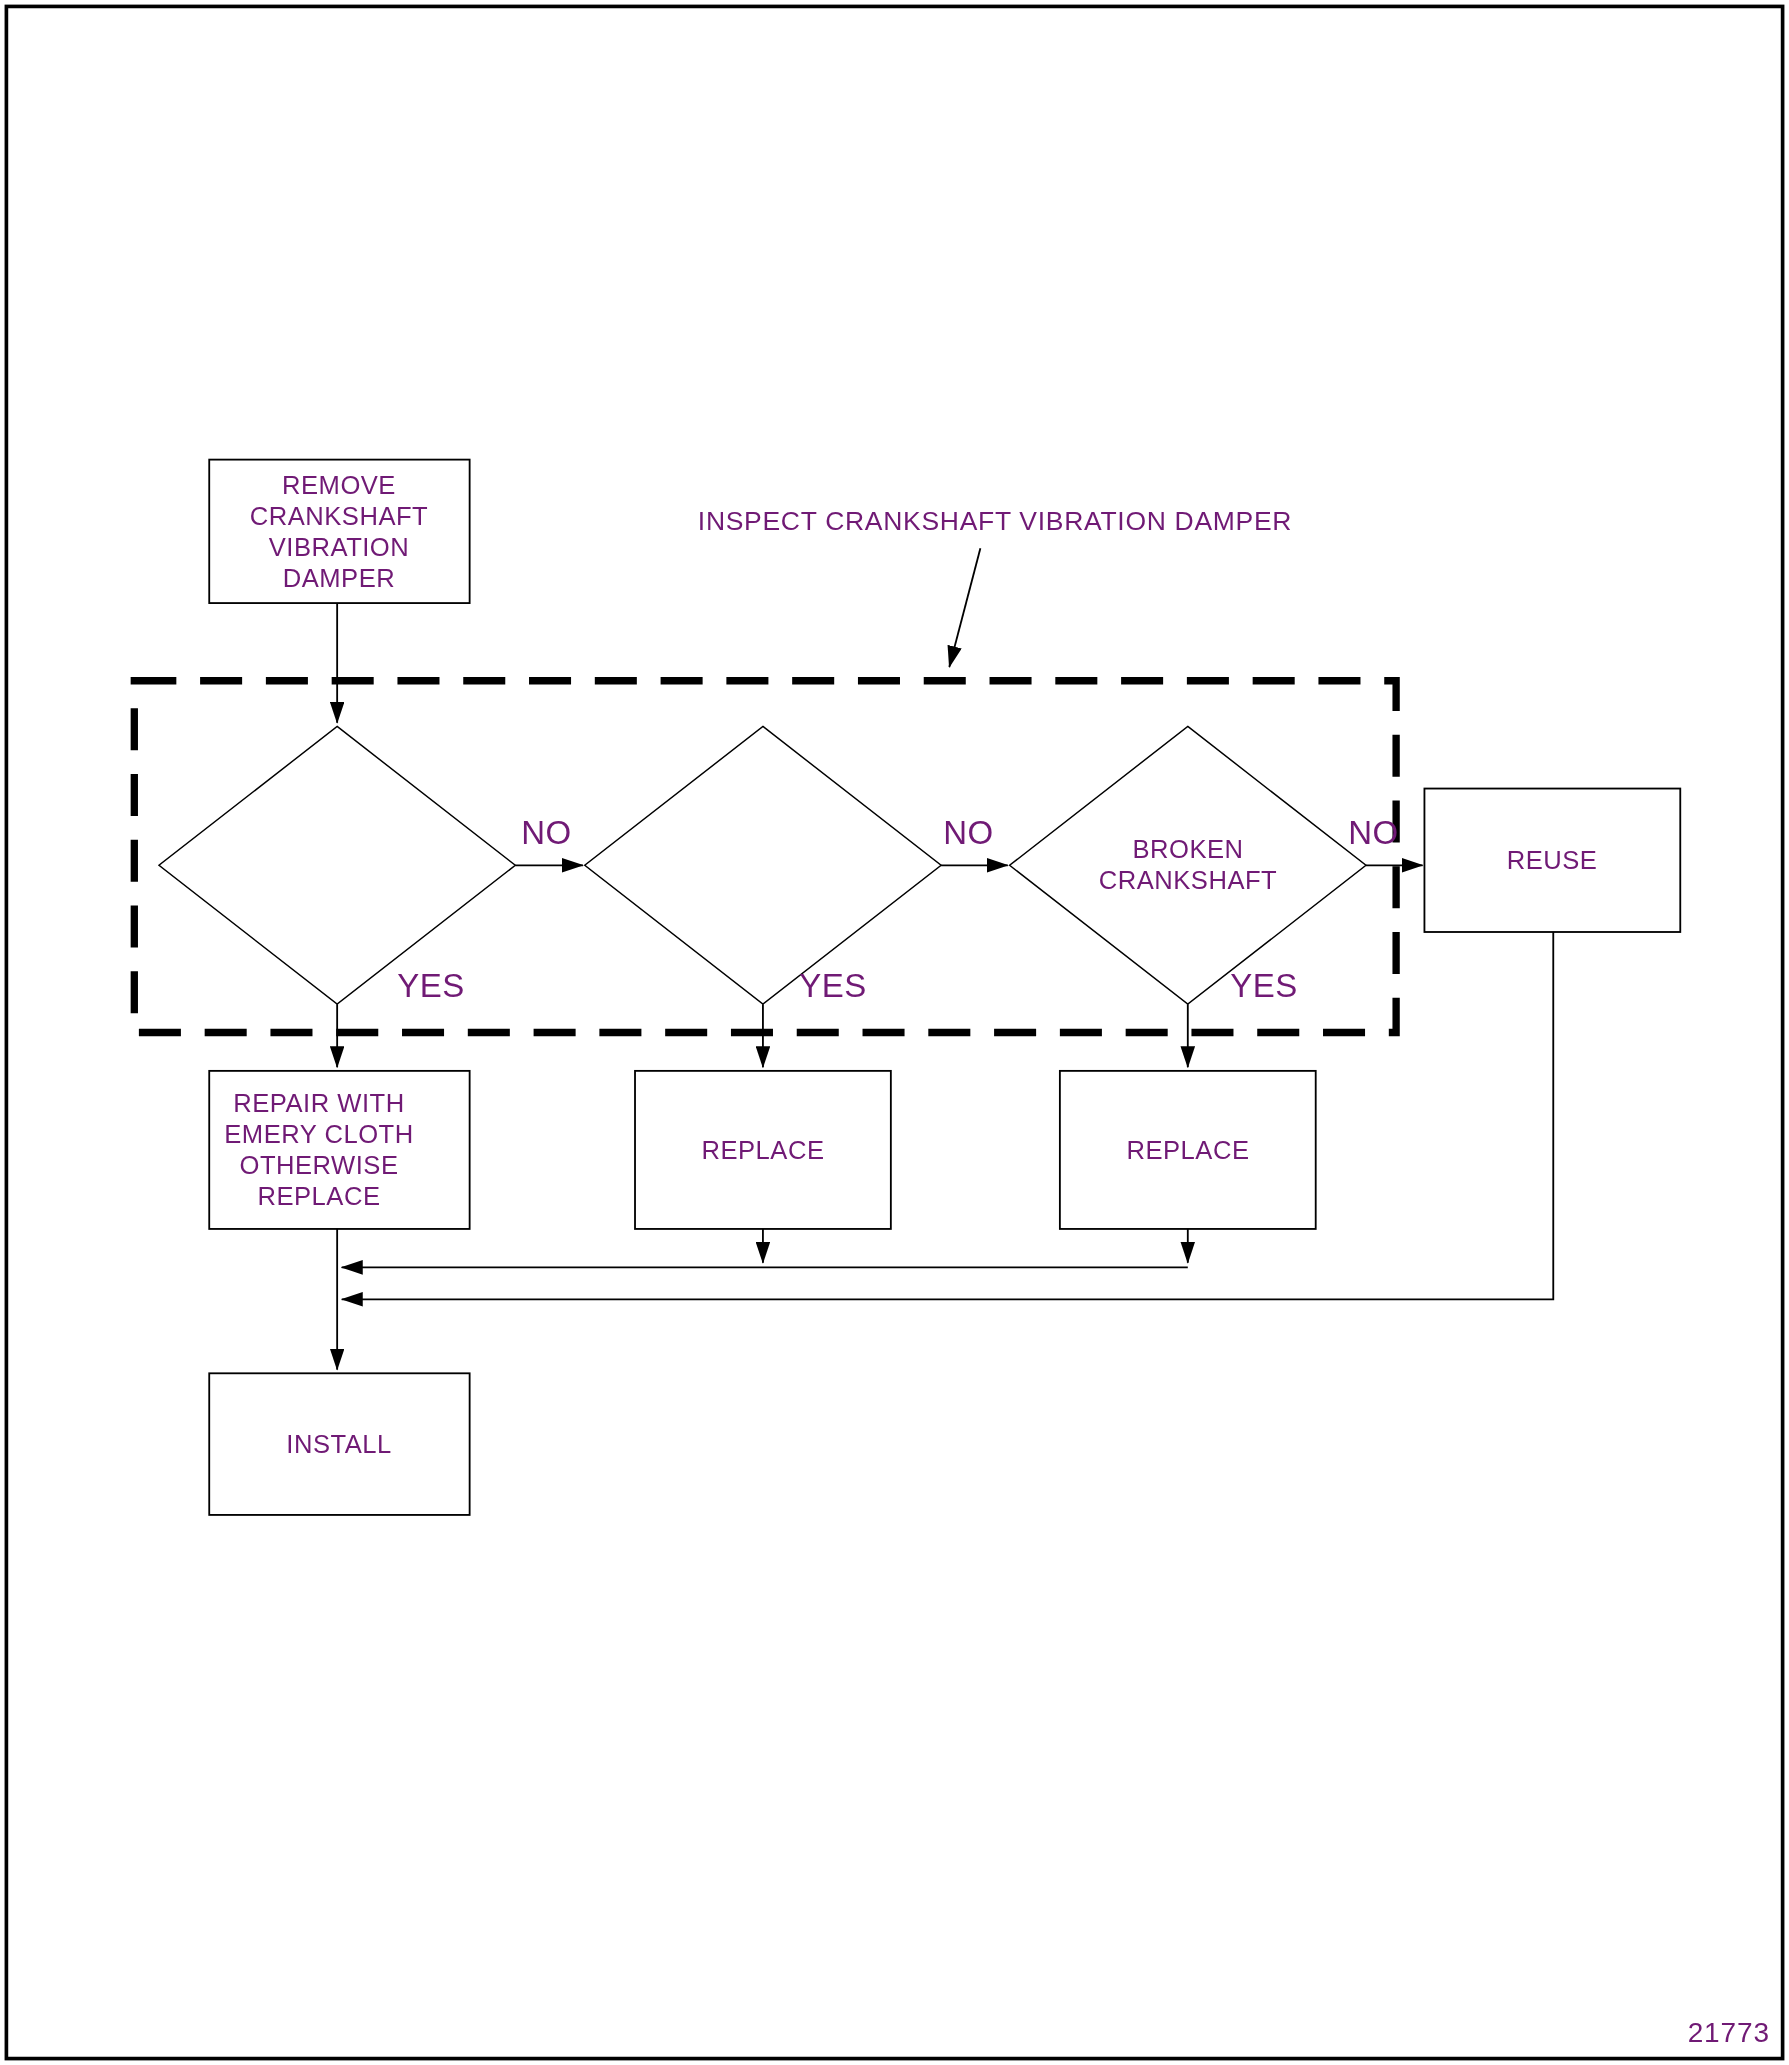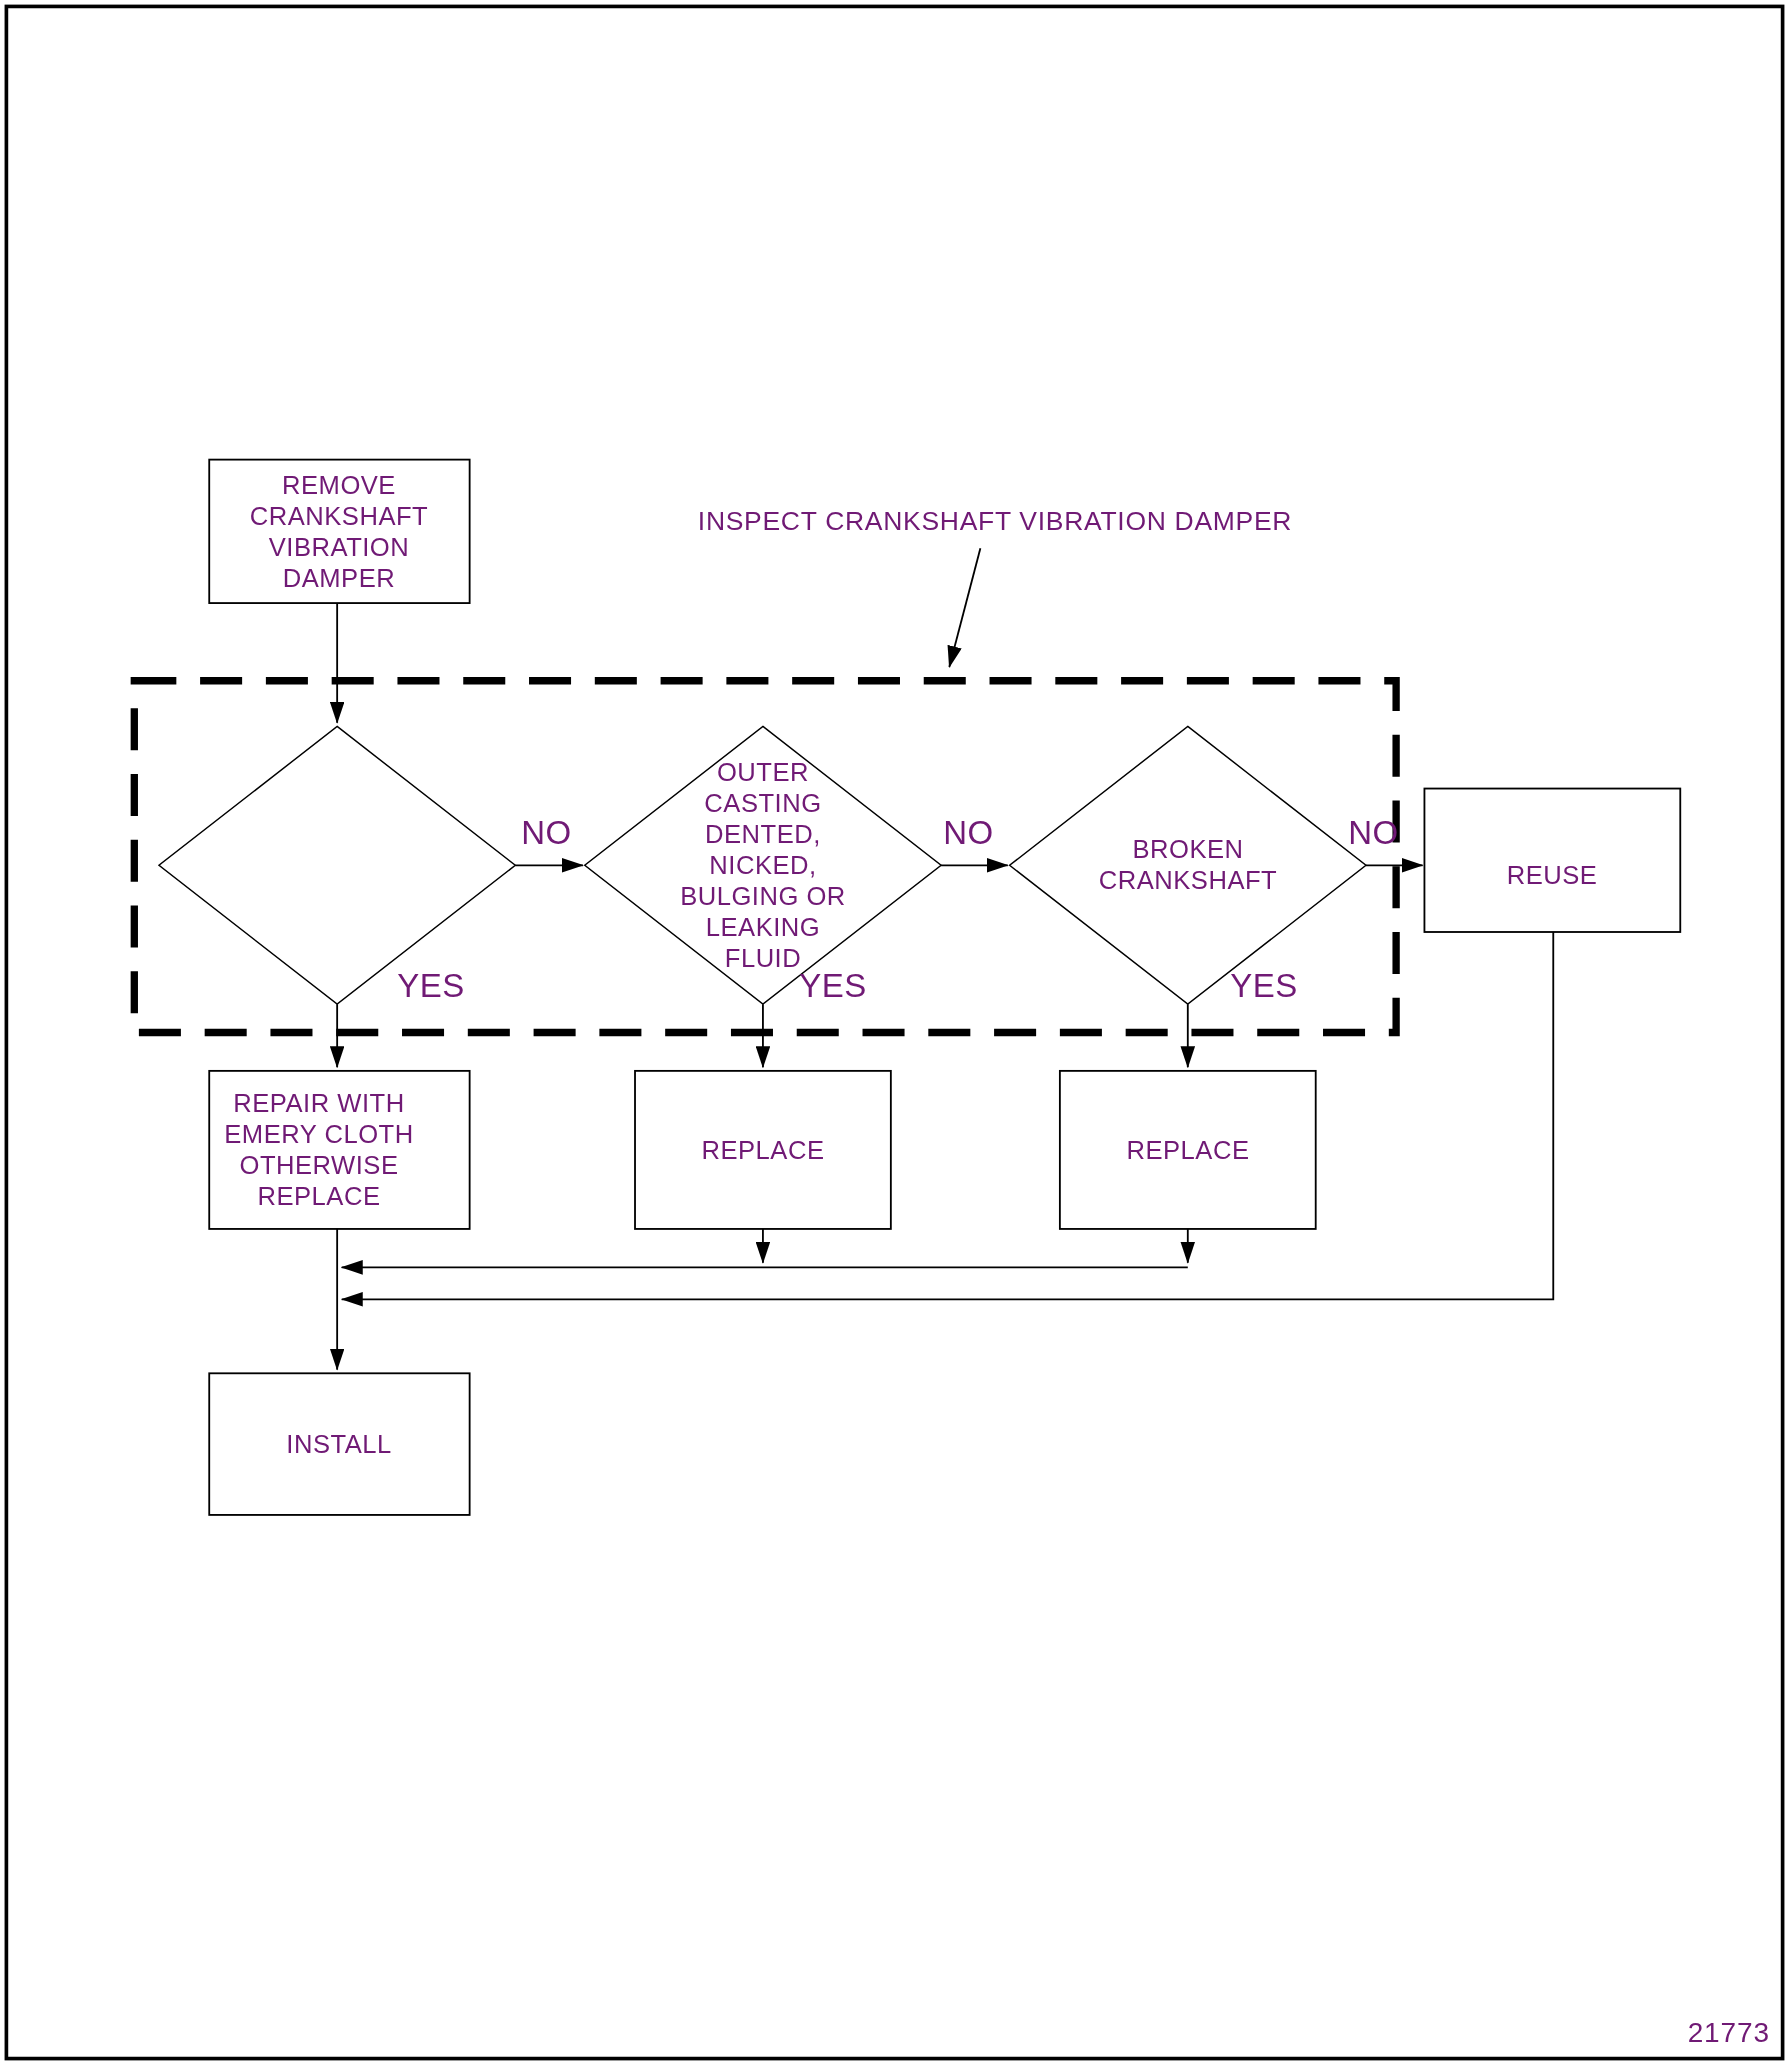--- a/index.html
+++ b/index.html
@@ -68,32 +68,25 @@
   </svg>
 
   <div class="txt title-txt" style="left:584px;top:501px;width:822px;height:40px;">INSPECT CRANKSHAFT VIBRATION DAMPER</div>
 
   <div class="txt" style="left:209px;top:460px;width:260px;height:143px;">REMOVE
 CRANKSHAFT
 VIBRATION
 DAMPER</div>
 
 
-  <div class="txt" style="left:585px;top:726px;width:356px;height:278px;">OUTER
-CASTING
-DENTED,
-NICKED,
-BULGING OR
-LEAKING
-FLUID</div>
 
   <div class="txt" style="left:1010px;top:726px;width:356px;height:278px;">BROKEN
 CRANKSHAFT</div>
 
-  <div class="txt" style="left:1424px;top:789px;width:256px;height:143px;margin-top:15px;">REUSE</div>
+  <div class="txt" style="left:1424px;top:789px;width:256px;height:143px;">REUSE</div>
 
   <div class="txt" style="left:209px;top:1071px;width:220px;height:158px;">REPAIR WITH
 EMERY CLOTH
 OTHERWISE
 REPLACE</div>
 
   <div class="txt" style="left:635px;top:1071px;width:256px;height:158px;">REPLACE</div>
 
   <div class="txt" style="left:1060px;top:1071px;width:256px;height:158px;">REPLACE</div>
 

